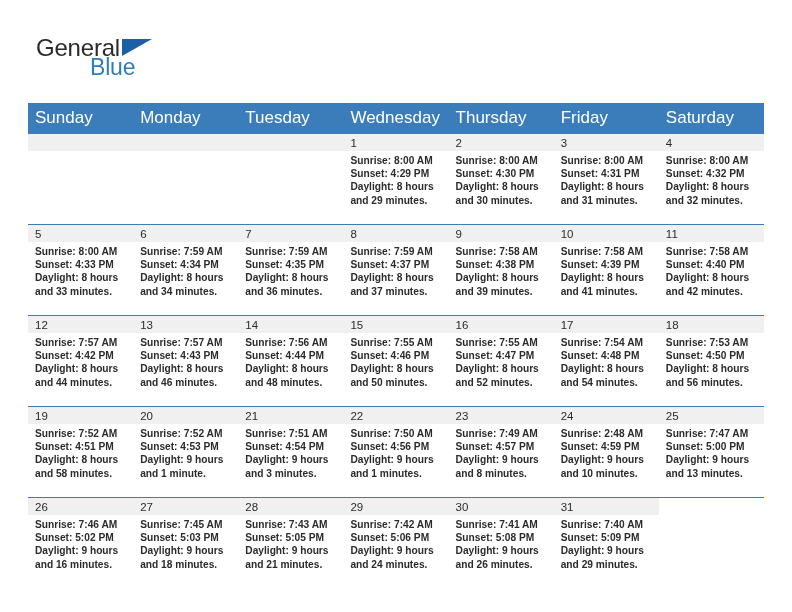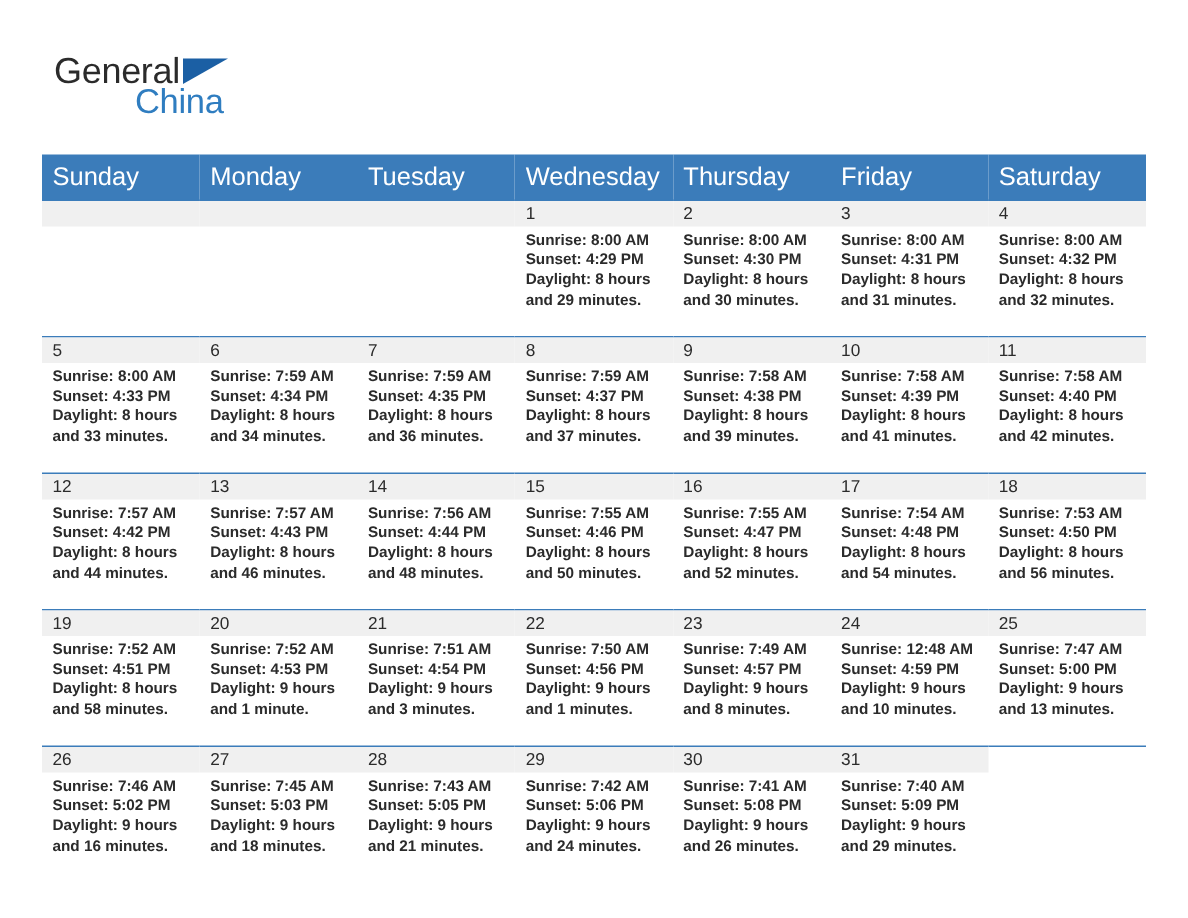--- a/index.html
+++ b/index.html
@@ -141,21 +141,21 @@
 </head>
 <body>
 
 <div class="page">
 
   <div class="masthead">
 
     <div class="logo">
       <span class="logo-general">General</span>
       <span class="logo-triangle"></span>
-      <span class="logo-blue">China</span>
+      <span class="logo-blue">Blue</span>
     </div>
 
     <div class="title-wrap">
     </div>
 
   </div>
 
   <table class="calendar">
     <thead>
       <tr>
@@ -459,21 +459,21 @@
                 <div>Sunset: 4:57 PM</div>
                 <div>Daylight: 9 hours</div>
                 <div>and 8 minutes.</div>
               </div>
             </div>
           </td>
           <td>
             <div class="cell-inner">
               <div class="daynum-band">24</div>
               <div class="cell-lines">
-                <div>Sunrise: 12:48 AM</div>
+                <div>Sunrise: 2:48 AM</div>
                 <div>Sunset: 4:59 PM</div>
                 <div>Daylight: 9 hours</div>
                 <div>and 10 minutes.</div>
               </div>
             </div>
           </td>
           <td>
             <div class="cell-inner">
               <div class="daynum-band">25</div>
               <div class="cell-lines">

